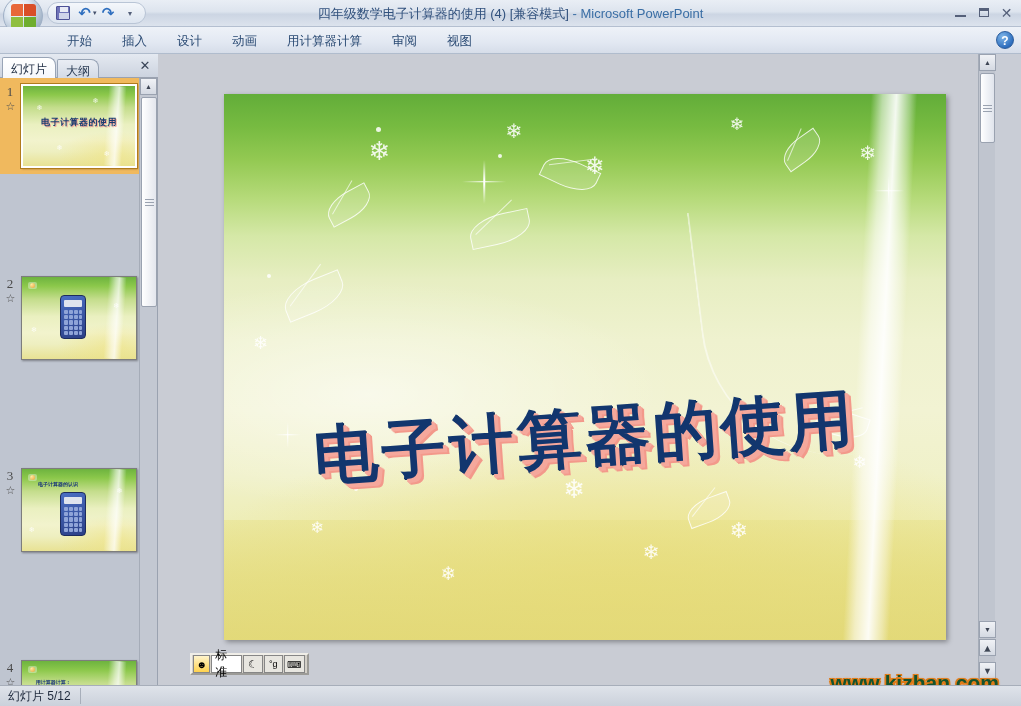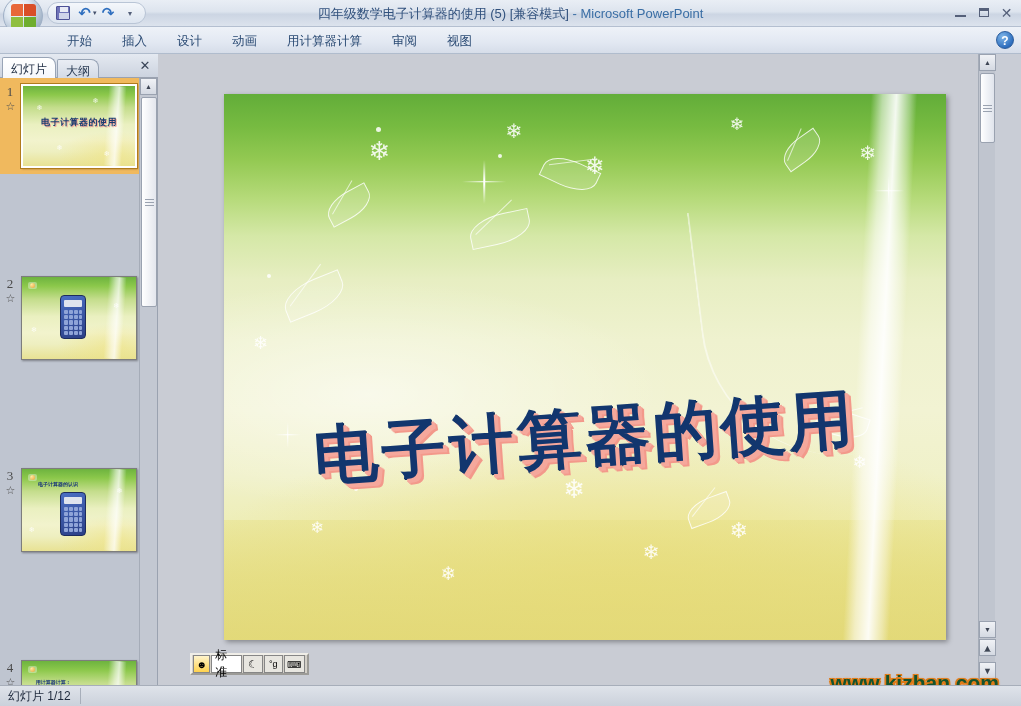--- a/index.html
+++ b/index.html
@@ -333,21 +333,21 @@
       -1.5px 1.5px 0 #e07b18, 1.5px 1.5px 0 #e07b18,
       0 0 3px #e07b18;
     line-height: 1.05; margin-top: -3px;
   }
 </style>
 </head>
 <body>
 
 <div id="titlebar">
   <div id="titlebar-text">
-    <span>四年级数学电子计算器的使用 (5) [兼容模式]</span><span class="appname"> - </span><span class="appname">Microsoft PowerPoint</span>
+    <span>四年级数学电子计算器的使用 (4) [兼容模式]</span><span class="appname"> - </span><span class="appname">Microsoft PowerPoint</span>
   </div>
   <div id="win-controls">
     <div class="wbtn">
         <span class="wmin"></span>
       </div>
     <div class="wbtn">
         <span class="wmax"></span>
       </div>
     <div class="wbtn">
         <span class="wclose">✕</span>
@@ -577,15 +577,15 @@
   <div class="imebtn" id="ime-moon">☾</div>
   <div class="imebtn" id="ime-punct">°g</div>
   <div class="imebtn" id="ime-kbd">⌨</div>
 </div>
 
 <div id="watermark">
   <div id="wm2">www.kjzhan.com</div>
 </div>
 
 <div id="statusbar">
-  <div id="status-slide">幻灯片 1/12</div>
+  <div id="status-slide">幻灯片 5/12</div>
   <div id="status-div"></div>
 </div>
 
 </body></html>

